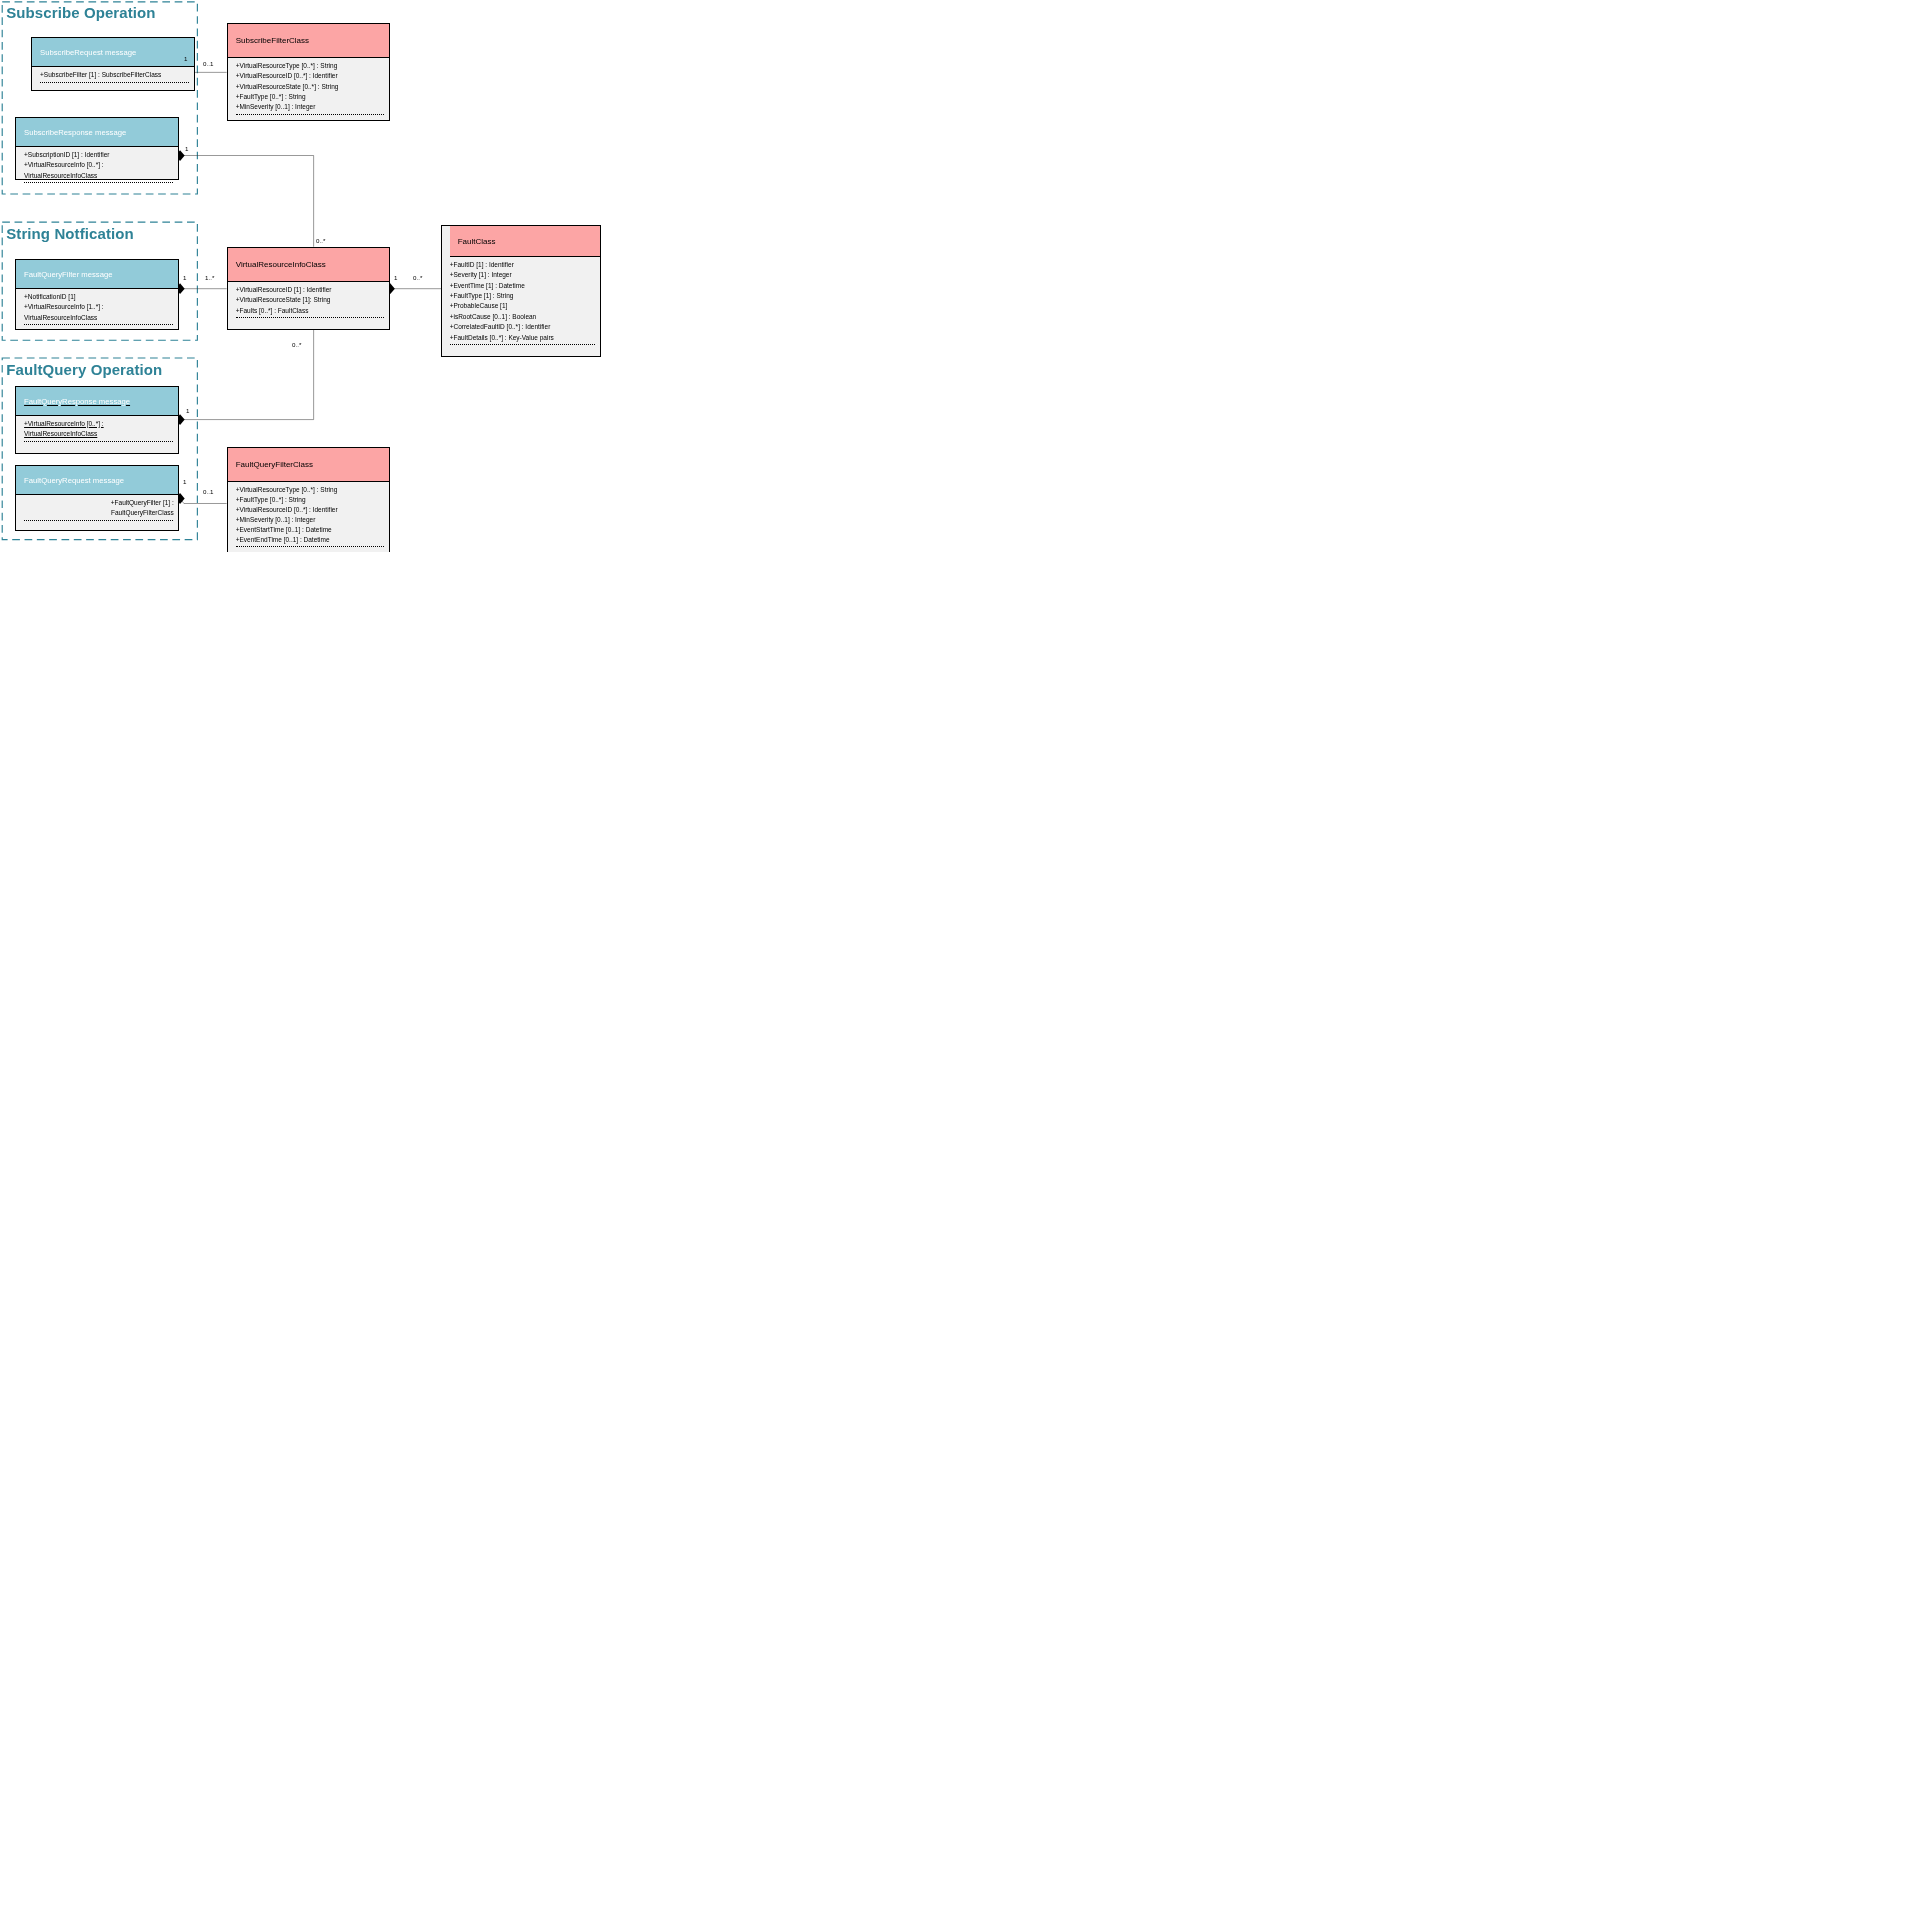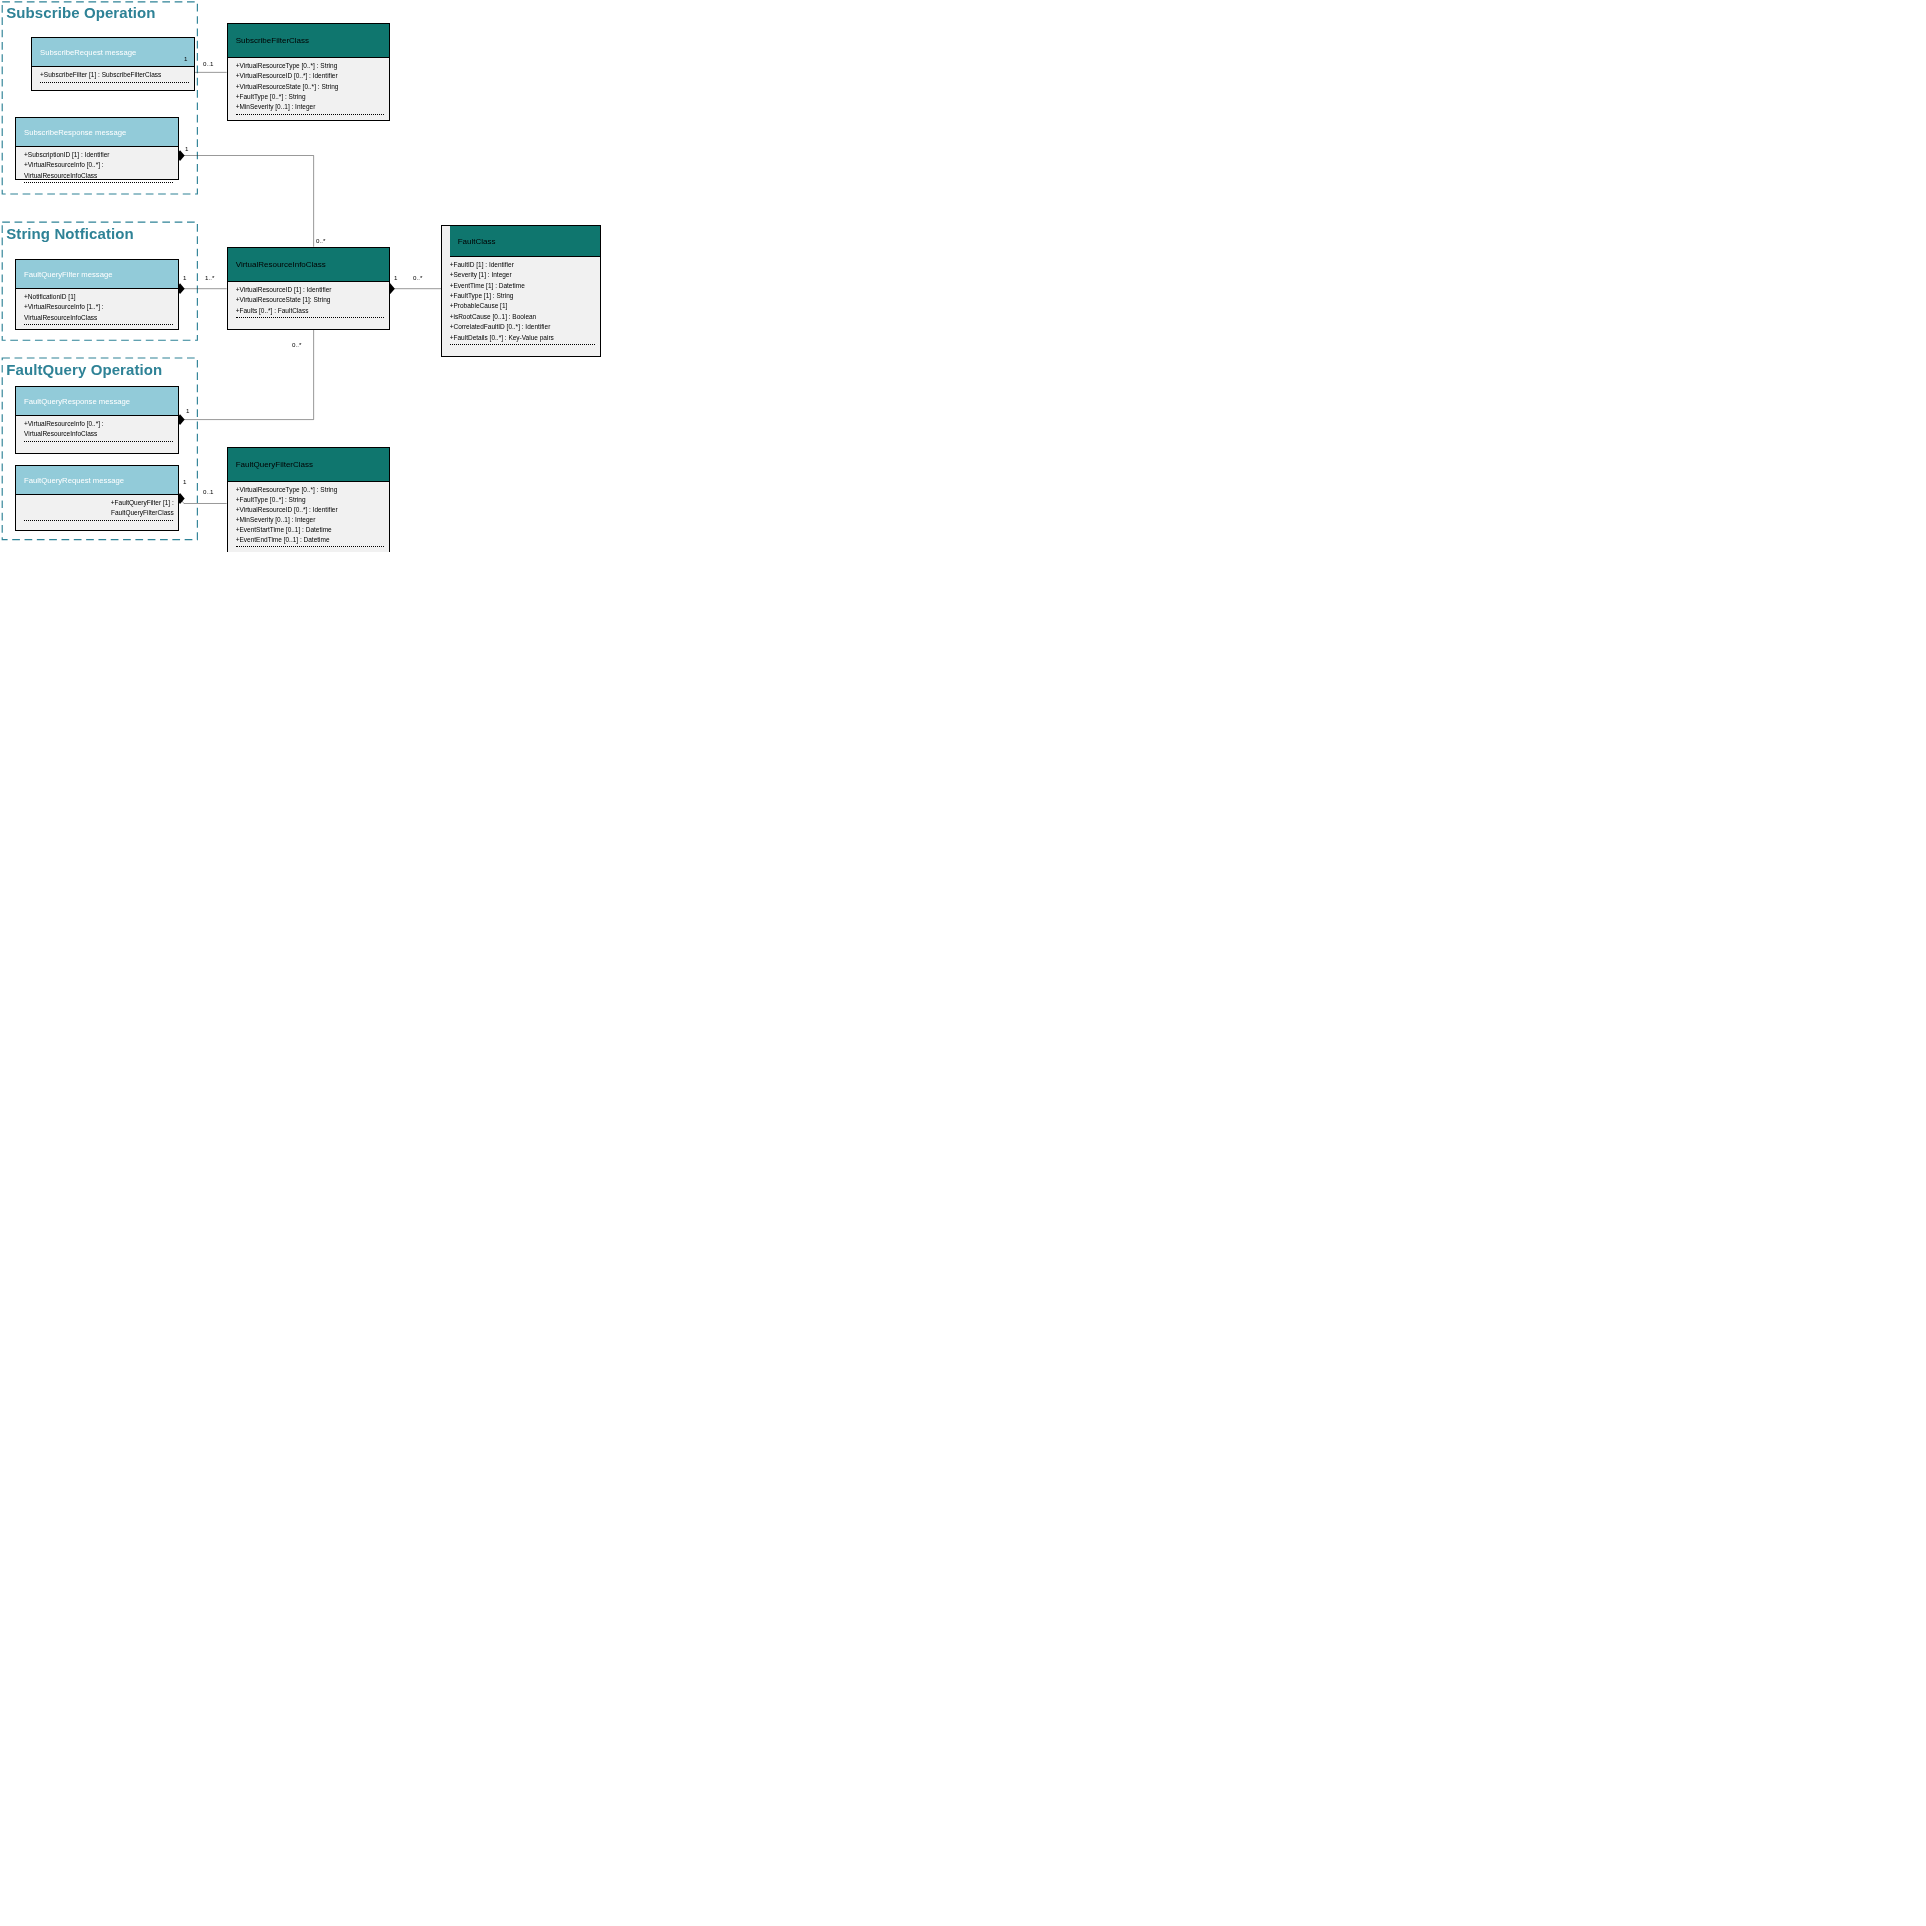--- a/index.html
+++ b/index.html
@@ -32,21 +32,21 @@
     background:#92cbd9;
     border-bottom:1px solid #000;
     display:flex;align-items:center;
     padding-left:7.7px;
     color:#ffffff;
     font-size:7.7px;
     white-space:nowrap;
   }
   .cls-title{
     height:33px;
-    background:#0f766e;
+    background:#fca5a5;
     border-bottom:1.2px solid #000;
     display:flex;align-items:center;
     padding-left:7.7px;
     color:#000;
     font-size:8px;
     white-space:nowrap;
     text-align:center;
   }
   .box-body{padding:2.7px 4.6px 0 7.7px;}
   .attr{
@@ -165,21 +165,21 @@
       <div class="attr">+EventTime [1] : Datetime</div>
       <div class="attr">+FaultType [1] : String</div>
       <div class="attr">+ProbableCause [1]</div>
       <div class="attr">+isRootCause [0..1] : Boolean</div>
       <div class="attr">+CorrelatedFaultID [0..*] : Identifier</div>
       <div class="attr">+FaultDetails [0..*] : Key-Value pairs</div>
       <div class="attr-sep"></div>
     </div>
   </div>
 
-  <div class="msg-box" style="left:15.4px;top:386px;width:164px;height:68px;">
+  <div class="msg-box" style="left:15.4px;top:386px;width:164px;height:68px;text-decoration:underline;">
     <div class="msg-header">
       <span>FaultQueryResponse message</span>
     </div>
     <div class="box-body">
       <div class="attr">+VirtualResourceInfo [0..*] :</div>
       <div class="attr">VirtualResourceInfoClass</div>
       <div class="attr-sep"></div>
     </div>
   </div>
 

